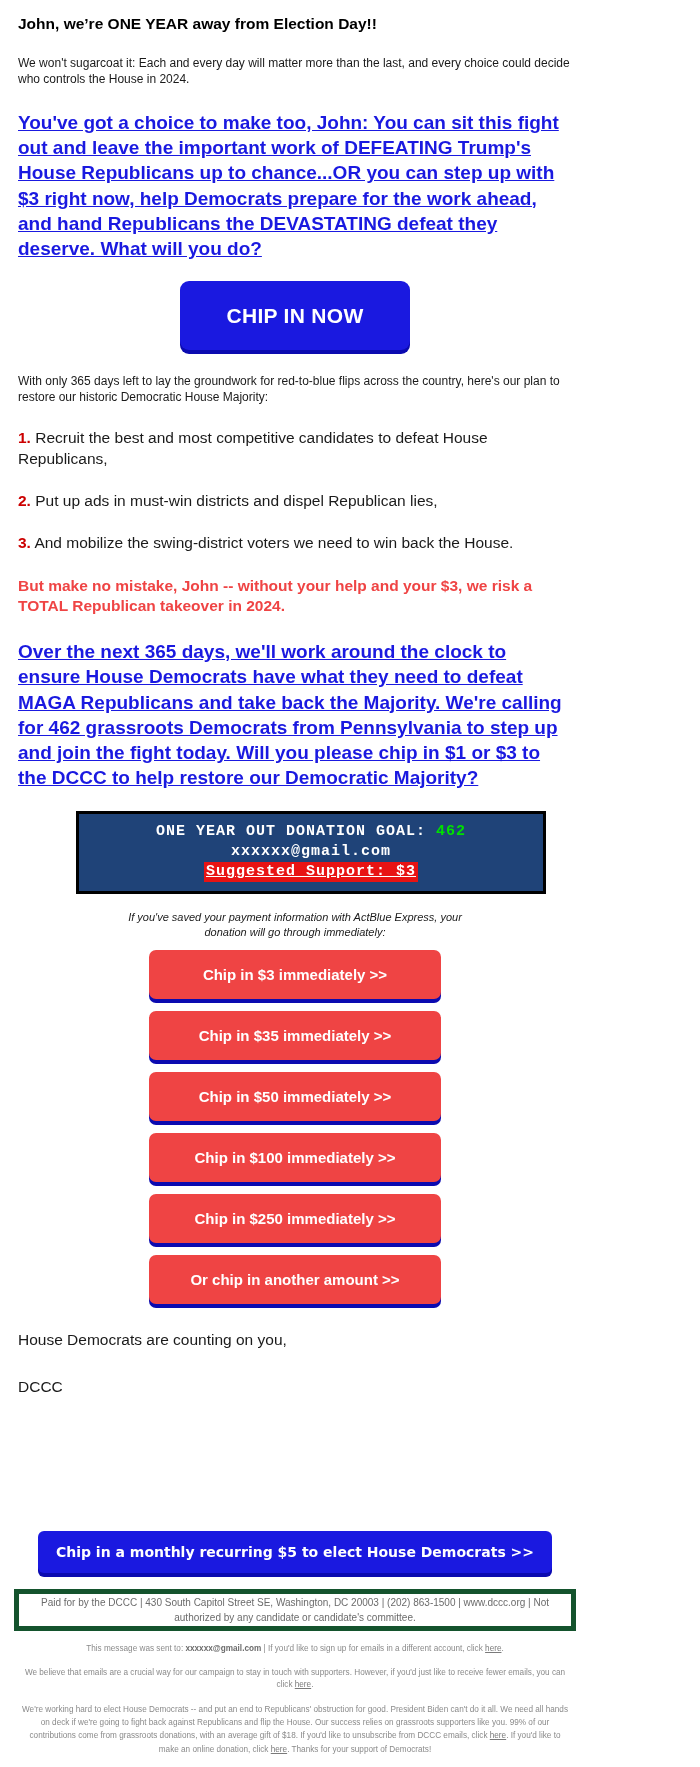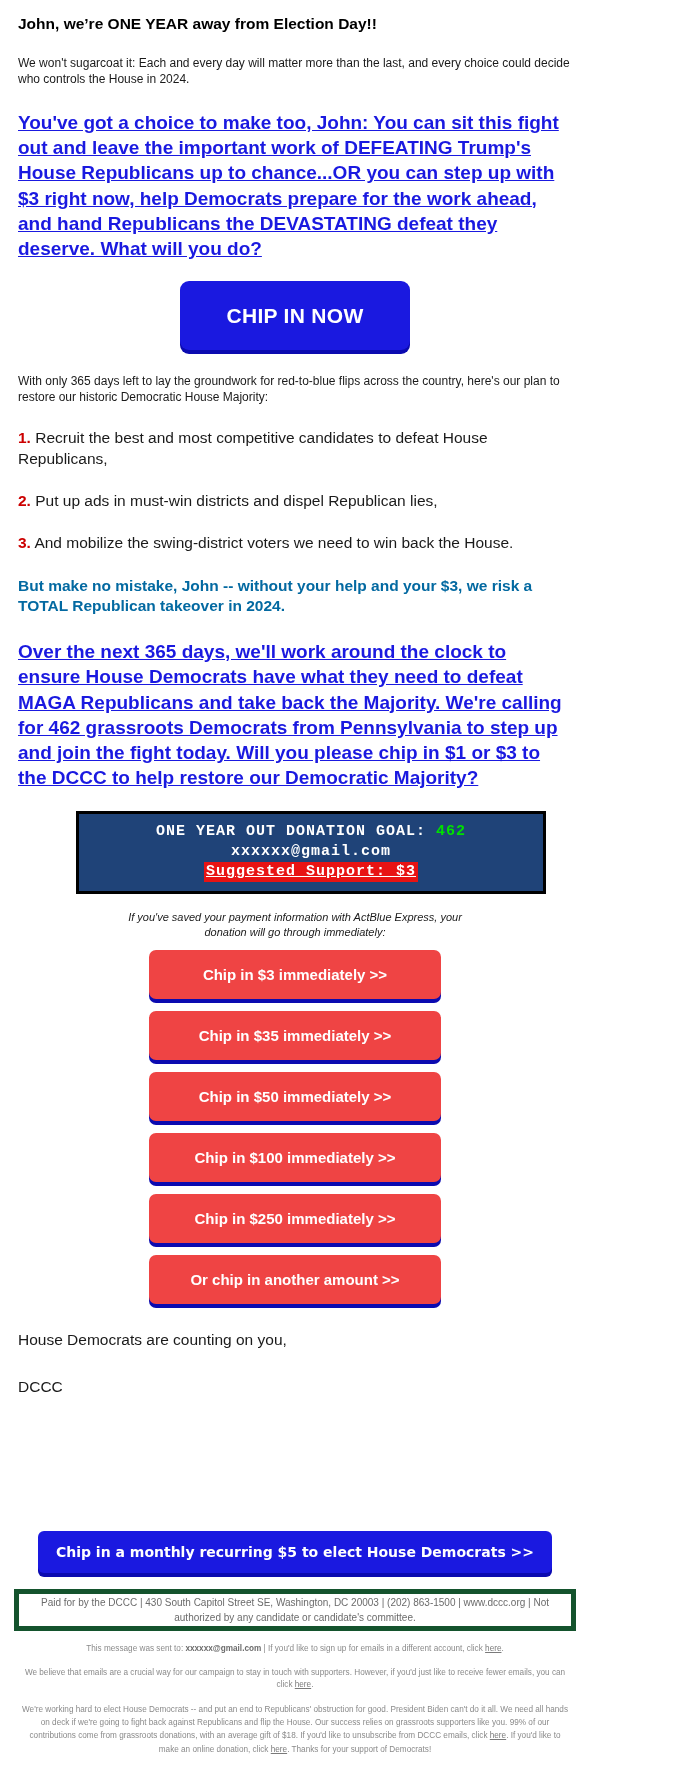--- a/index.html
+++ b/index.html
@@ -45,21 +45,21 @@
   }
   .bigline a, a.biglink {
     color: #1a19e0;
     text-decoration: underline;
   }
   .boldblack {
     font-weight: bold;
     font-size: 15.5px;
     line-height: 1.33;
     margin: 0 0 22px 0;
-    color: #0369a1;
+    color: #ef4444;
   }
   .numlist { margin: 0 0 4px 0; padding: 0; }
   .numitem {
     font-size: 15.5px;
     line-height: 1.32;
     margin: 0 0 22px 0;
     color: #1a1a1a;
   }
   .numitem .num {
     color: #cc0000;

